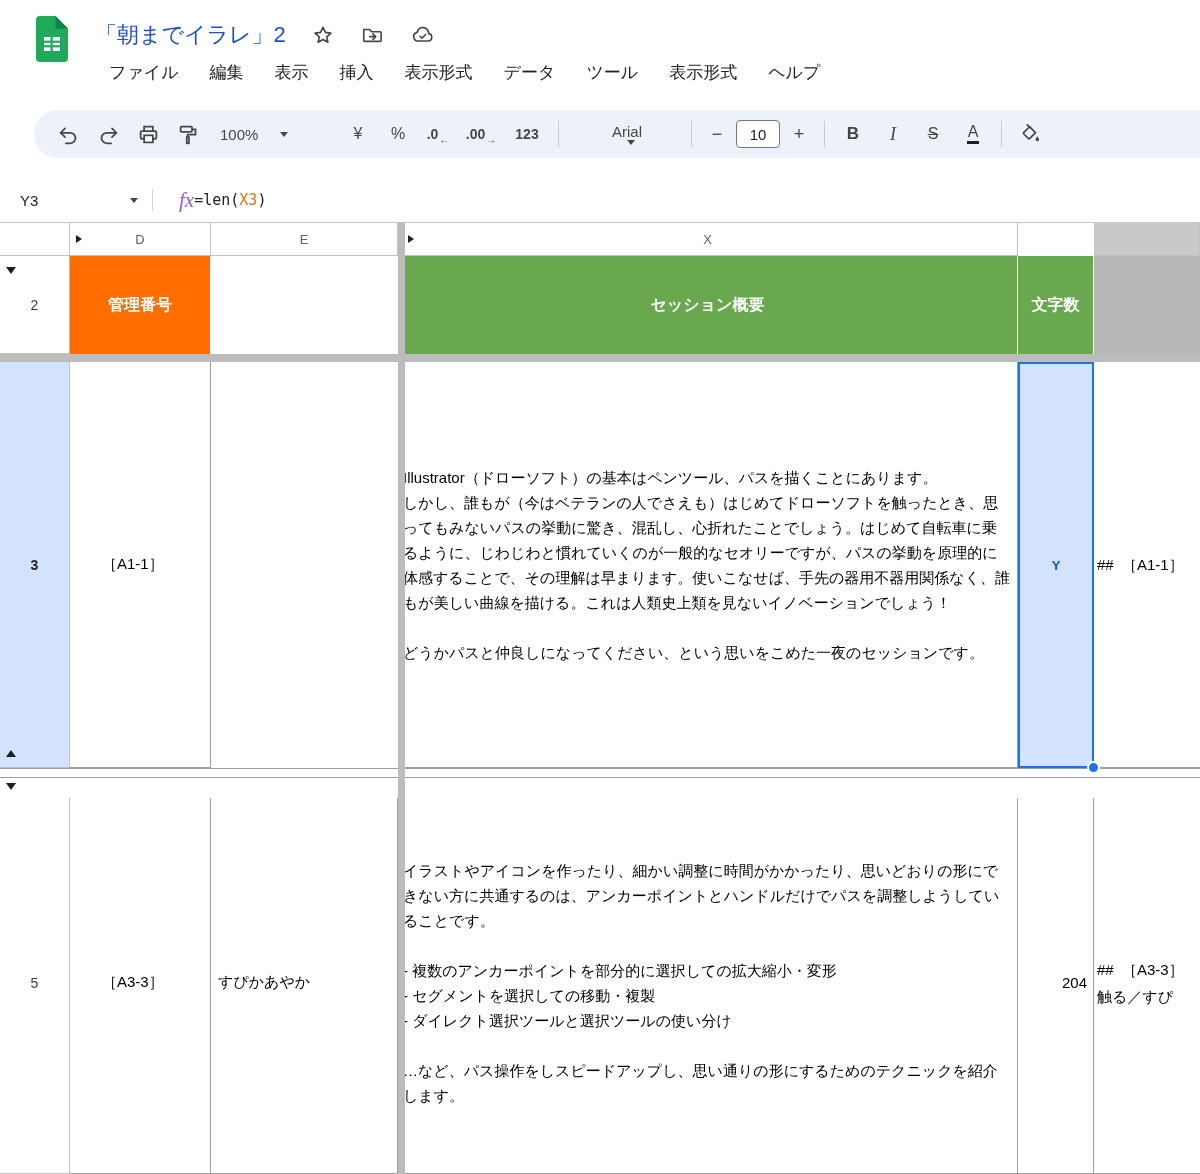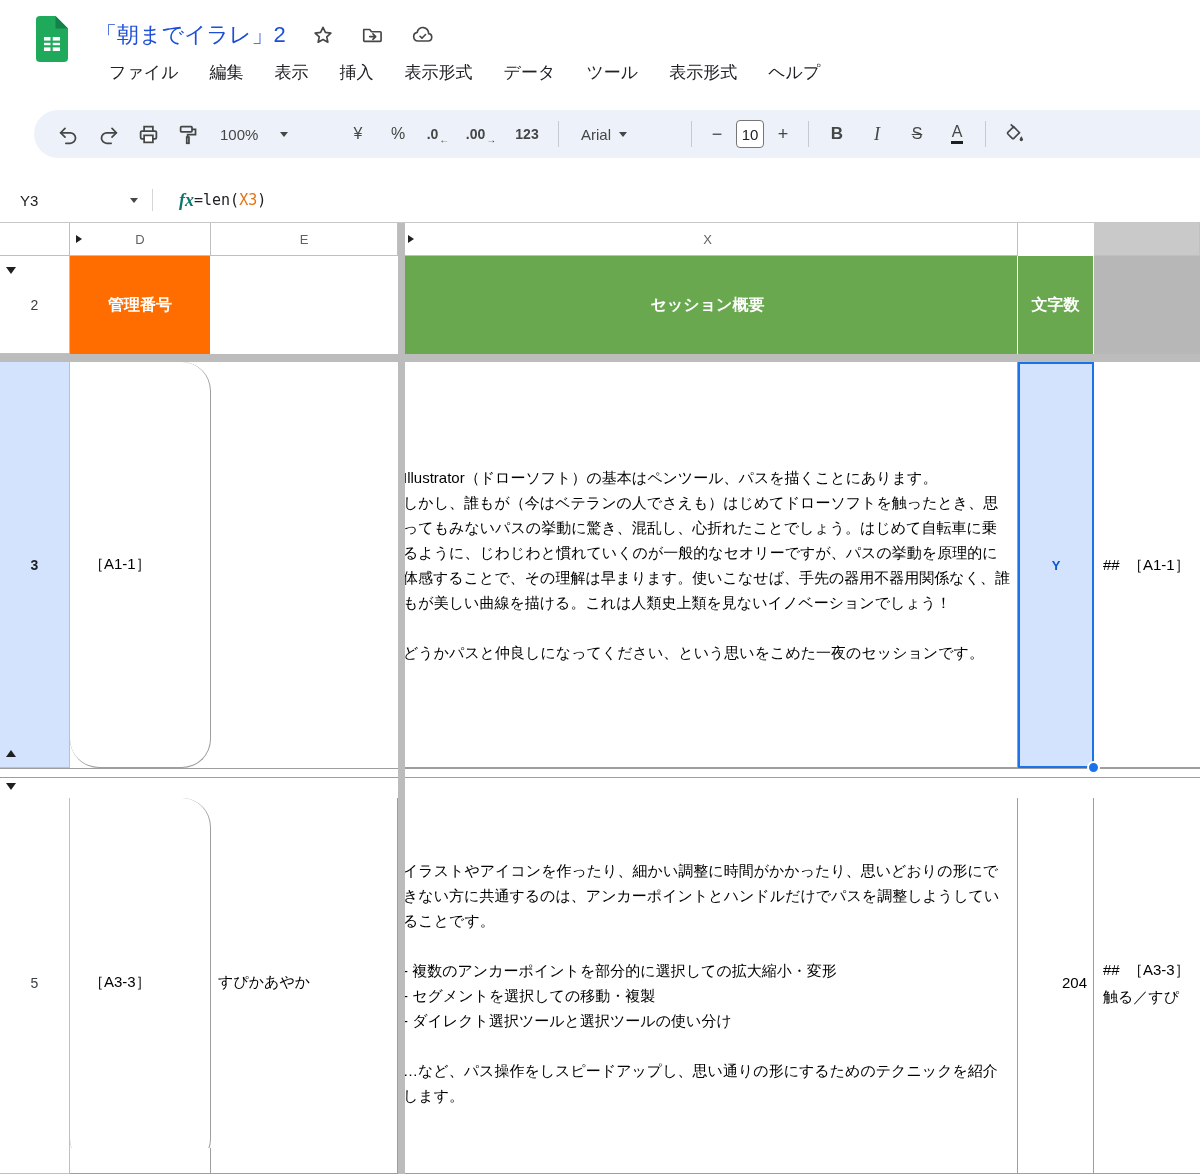--- a/index.html
+++ b/index.html
@@ -25,35 +25,35 @@
   .toolbar{position:absolute;left:34px;top:110px;width:1166px;height:48px;background:var(--toolbar-bg);
     border-radius:24px 0 0 24px;display:flex;align-items:center;padding-left:14px;overflow:hidden;}
   .tbtn{height:36px;min-width:40px;display:flex;align-items:center;justify-content:center;
     color:#444746;border-radius:6px;cursor:pointer;flex:0 0 auto;font-size:15px;}
   .tb-strong{font-size:14px;font-weight:700;}
   .tb-sub{font-size:10px;align-self:flex-end;margin-bottom:7px;margin-left:1px;}
   .tdiv{width:1px;height:26px;background:#c7cbd1;margin:0 8px;flex:0 0 auto;}
   .caret{width:0;height:0;border-left:4.5px solid transparent;border-right:4.5px solid transparent;
     border-top:5.5px solid #444746;margin-left:8px;}
   .zoom{min-width:84px;justify-content:space-between;padding:0 8px;margin-left:4px;}
-  .fontsel{min-width:112px;justify-content:flex-start;padding:0 10px;margin-left:4px;}
-  .sizebox{width:28px;height:28px;background:#fff;border:1px solid #747775;border-radius:4px;
+  .fontsel{min-width:112px;justify-content:center;padding:0 10px;margin-left:4px;flex-direction:column;}
+  .sizebox{width:44px;height:28px;background:#fff;border:1px solid #747775;border-radius:4px;
     display:flex;align-items:center;justify-content:center;font-size:15px;color:#202124;margin:0 2px;cursor:text;}
   .bold-b{font-weight:700;font-size:17px;}
   .italic-i{font-style:italic;font-family:"Liberation Serif",serif;font-size:18px;}
   .strike-s{text-decoration:line-through;font-size:16px;}
   .acolor{border-bottom:3px solid #1f1f1f;line-height:1.05;font-size:16px;padding:0 1px;}
 
   
   .formula-bar{position:absolute;left:0;top:178px;width:1200px;height:45px;background:#fff;
     border-bottom:1px solid #c7c7c7;display:flex;align-items:center;}
   .name-box{width:152px;display:flex;align-items:center;justify-content:space-between;
     padding:0 14px 0 20px;font-size:15px;color:#202124;cursor:pointer;}
   .fdiv{width:1px;height:22px;background:#d5d5d5;}
-  .fx{margin-left:26px;font-style:italic;font-family:"Liberation Serif",serif;font-size:18px;color:#0f766e;font-weight:bold;}
+  .fx{margin-left:26px;font-style:italic;font-family:"Liberation Serif",serif;font-size:21px;color:#8b5cf6;}
   .formula{font-family:"DejaVu Sans Mono","Liberation Mono",monospace;font-size:15px;color:#202124;cursor:text;}
   .ref{color:var(--formula-ref);}
 
   
   .grid{position:absolute;left:0;top:223px;width:1200px;height:951px;background:#fff;overflow:hidden;}
   
   .c-rowhdr{left:0;width:70px;} .c-d{left:70px;width:141px;} .c-e{left:211px;width:187px;}
   .c-x{left:398px;width:620px;} .c-y{left:1018px;width:76px;} .c-z{left:1094px;width:106px;}
   
   .r-hdr{top:0;height:33px;} .r-2{top:33px;height:98px;} .r-3{top:139px;height:406px;}
@@ -74,24 +74,24 @@
   .rowhdr.selhdr{background:var(--selected-header-bg);}
   .rowhdr.selhdr span{font-weight:700;color:#202124;}
 
   .datacell{position:absolute;background:#fff;border-right:1px solid var(--grid-line);
     border-bottom:1px solid var(--grid-line);display:flex;align-items:center;font-size:15px;
     color:#000;overflow:hidden;cursor:cell;}
   .hdr2{justify-content:center;color:#fff;font-weight:700;font-size:16px;
     border-right:1px solid #fff;border-bottom:none;}
   .orange{background:var(--header-orange);} .green{background:var(--header-green);}
   .beyondcell{background:var(--beyond-grid-cell);border-right:none;border-bottom:none;}
-  .padL20{padding-left:19px;border-radius:29px;} .padL7{padding-left:7px;}
+  .padL20{padding-left:32px;} .padL7{padding-left:7px;}
   .numcell{justify-content:flex-end;padding-right:6px;}
   .wrap{white-space:pre-wrap;width:100%;padding:0 5px;line-height:25px;font-size:15px;}
-  .pre{white-space:pre;padding-left:9px;line-height:27px;font-size:15px;}
+  .pre{white-space:pre;padding-left:3px;line-height:27px;font-size:15px;}
   .c-z.datacell{border-right:none;}
 
   .vband{position:absolute;left:398px;top:0;width:7px;height:951px;background:var(--frozen-band);z-index:5;}
   .hband{position:absolute;left:0;top:131px;width:1200px;height:8px;background:var(--frozen-band);z-index:5;}
   .hiddenrow{position:absolute;left:0;top:545px;width:1200px;height:10px;background:#fff;
     border-top:1px solid var(--grid-line);border-bottom:1px solid var(--grid-line);z-index:4;}
 
   .tri-d{position:absolute;width:0;height:0;border-left:5px solid transparent;border-right:5px solid transparent;
     border-top:7px solid #1f1f1f;z-index:8;cursor:pointer;}
   .tri-u{position:absolute;width:0;height:0;border-left:5px solid transparent;border-right:5px solid transparent;

